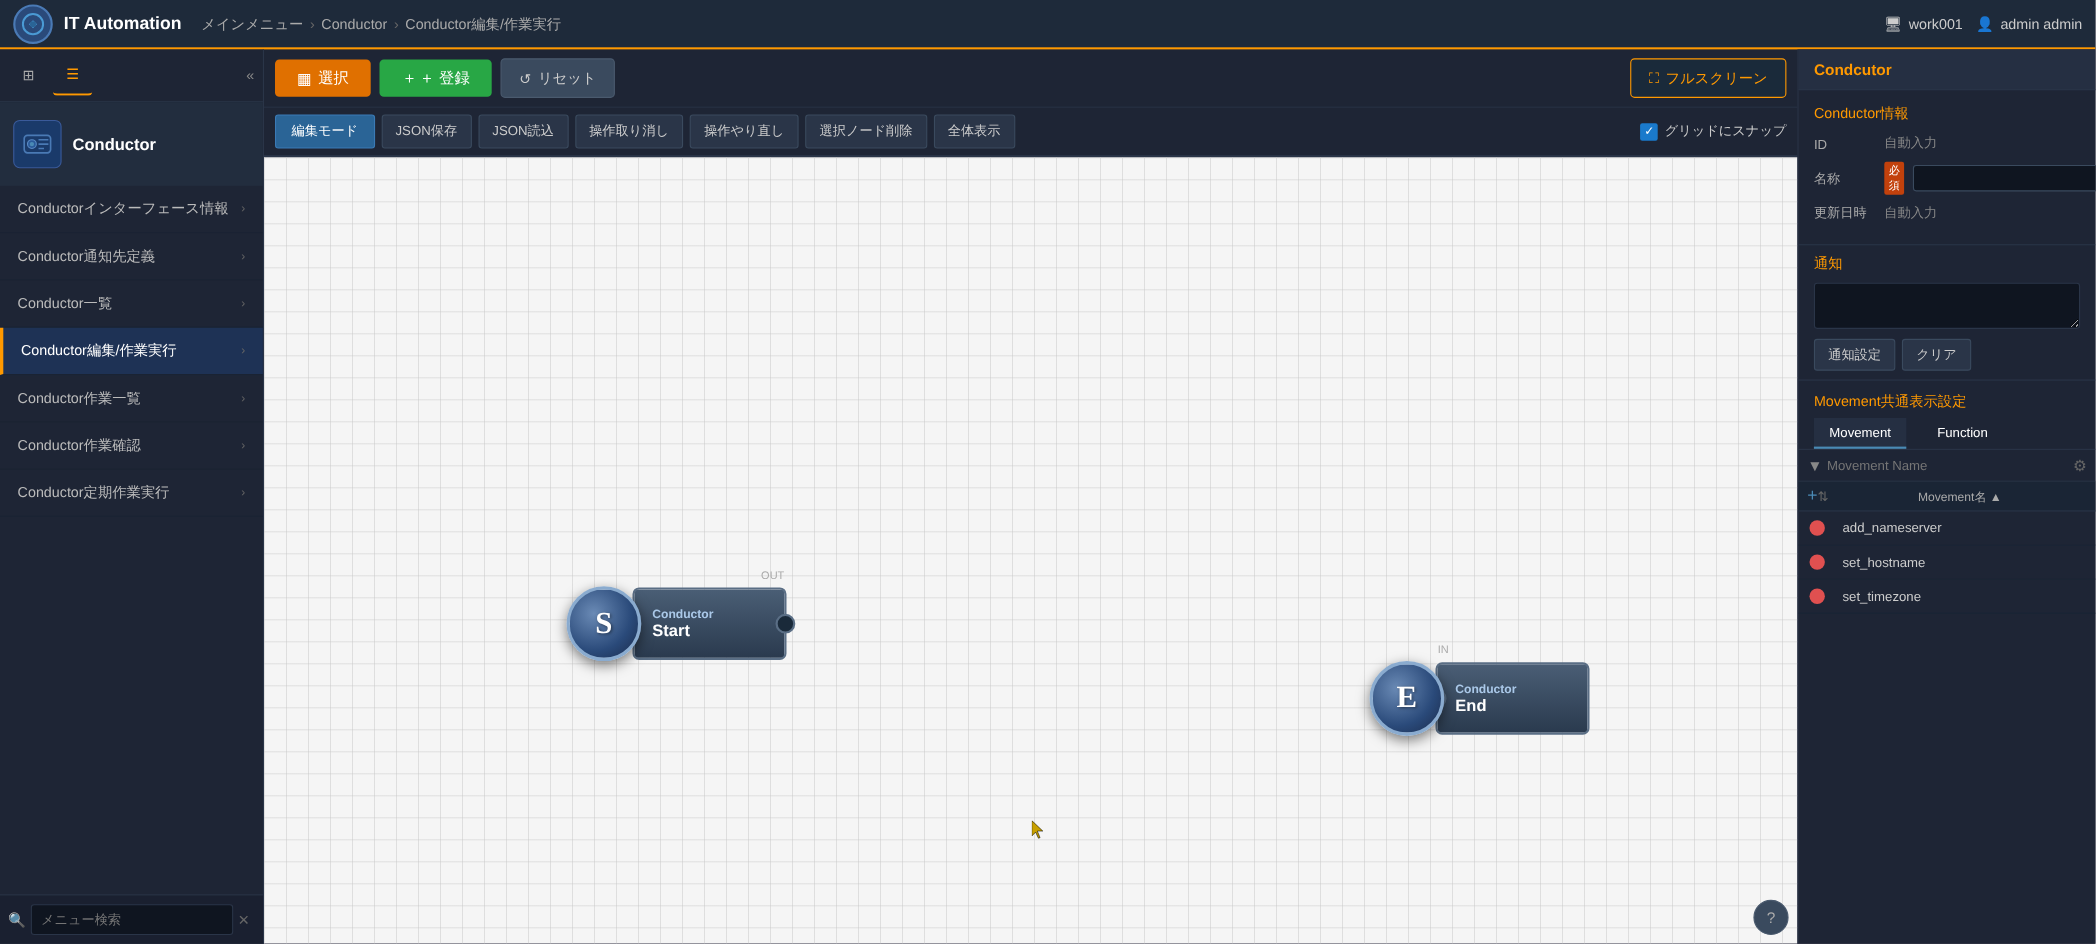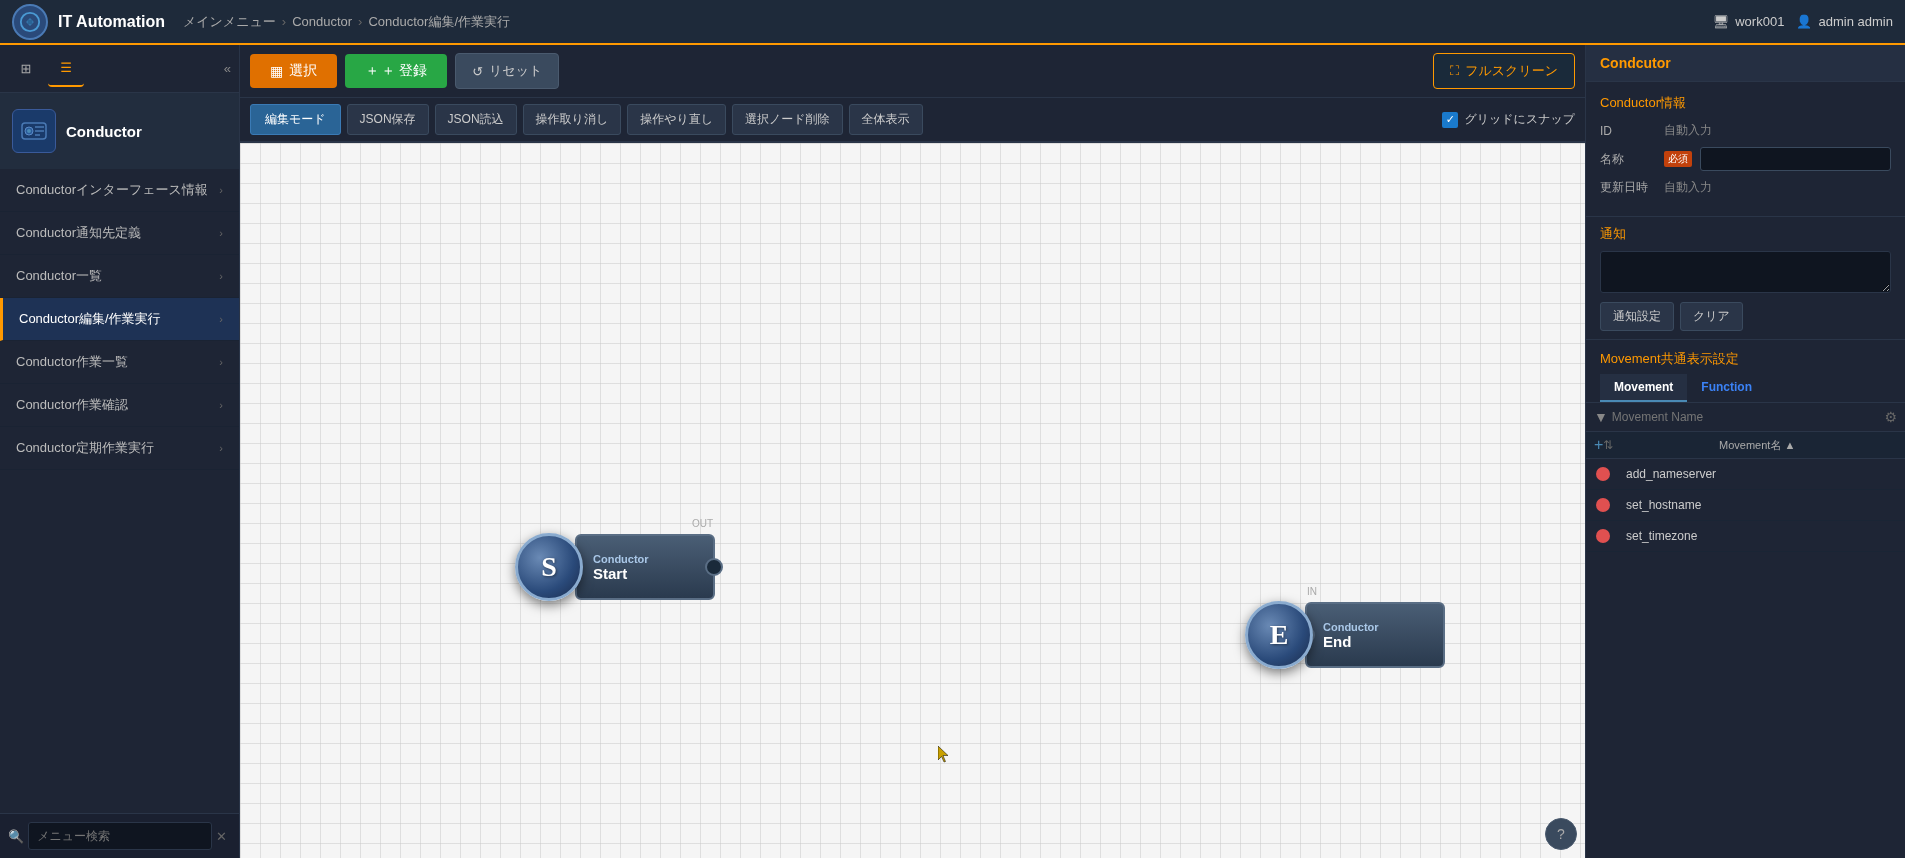--- a/index.html
+++ b/index.html
@@ -328,21 +328,21 @@
       display: flex; align-items: center; justify-content: center;
       color: #aaa;
       font-size: 14px;
       cursor: pointer;
       border: 1px solid #4a5a6e;
       z-index: 5;
     }
 
     
     .right-panel {
-      width: 320px;
+      width: 271px;
       background: #1e2535;
       border-left: 1px solid #2a3548;
       display: flex;
       flex-direction: column;
       flex-shrink: 0;
     }
     .right-panel-title {
       background: #252f42;
       padding: 10px 14px;
       color: #f90;
@@ -382,26 +382,26 @@
     }
     .notif-buttons { display: flex; gap: 6px; }
     .notif-btn {
       background: #2a3548; color: #ccc;
       border: 1px solid #3a4a5e;
       padding: 5px 12px; font-size: 12px;
       cursor: pointer; border-radius: 3px;
     }
 
     .movement-title { color: #f90; font-size: 13px; padding: 10px 14px 6px; }
-    .movement-tabs { display: flex; gap: 0; padding: 0 14px; border-bottom: 1px solid #2a3548; font-weight: bold; }
+    .movement-tabs { display: flex; gap: 14px; padding: 0 14px; border-bottom: 1px solid #2a3548; }
     .movement-tab {
       padding: 6px 14px;
       font-size: 12px;
       cursor: pointer;
-      color: #3b82f6;
+      color: #ffffff;
       border-bottom: 2px solid transparent;
     }
     .movement-tab.active { color: #fff; border-bottom: 2px solid #4a8ab5; background: #252f42; }
 
     .movement-filter {
       display: flex; align-items: center; gap: 4px;
       padding: 6px 8px;
       border-bottom: 1px solid #2a3548;
     }
     .movement-filter-icon { color: #888; font-size: 14px; }

